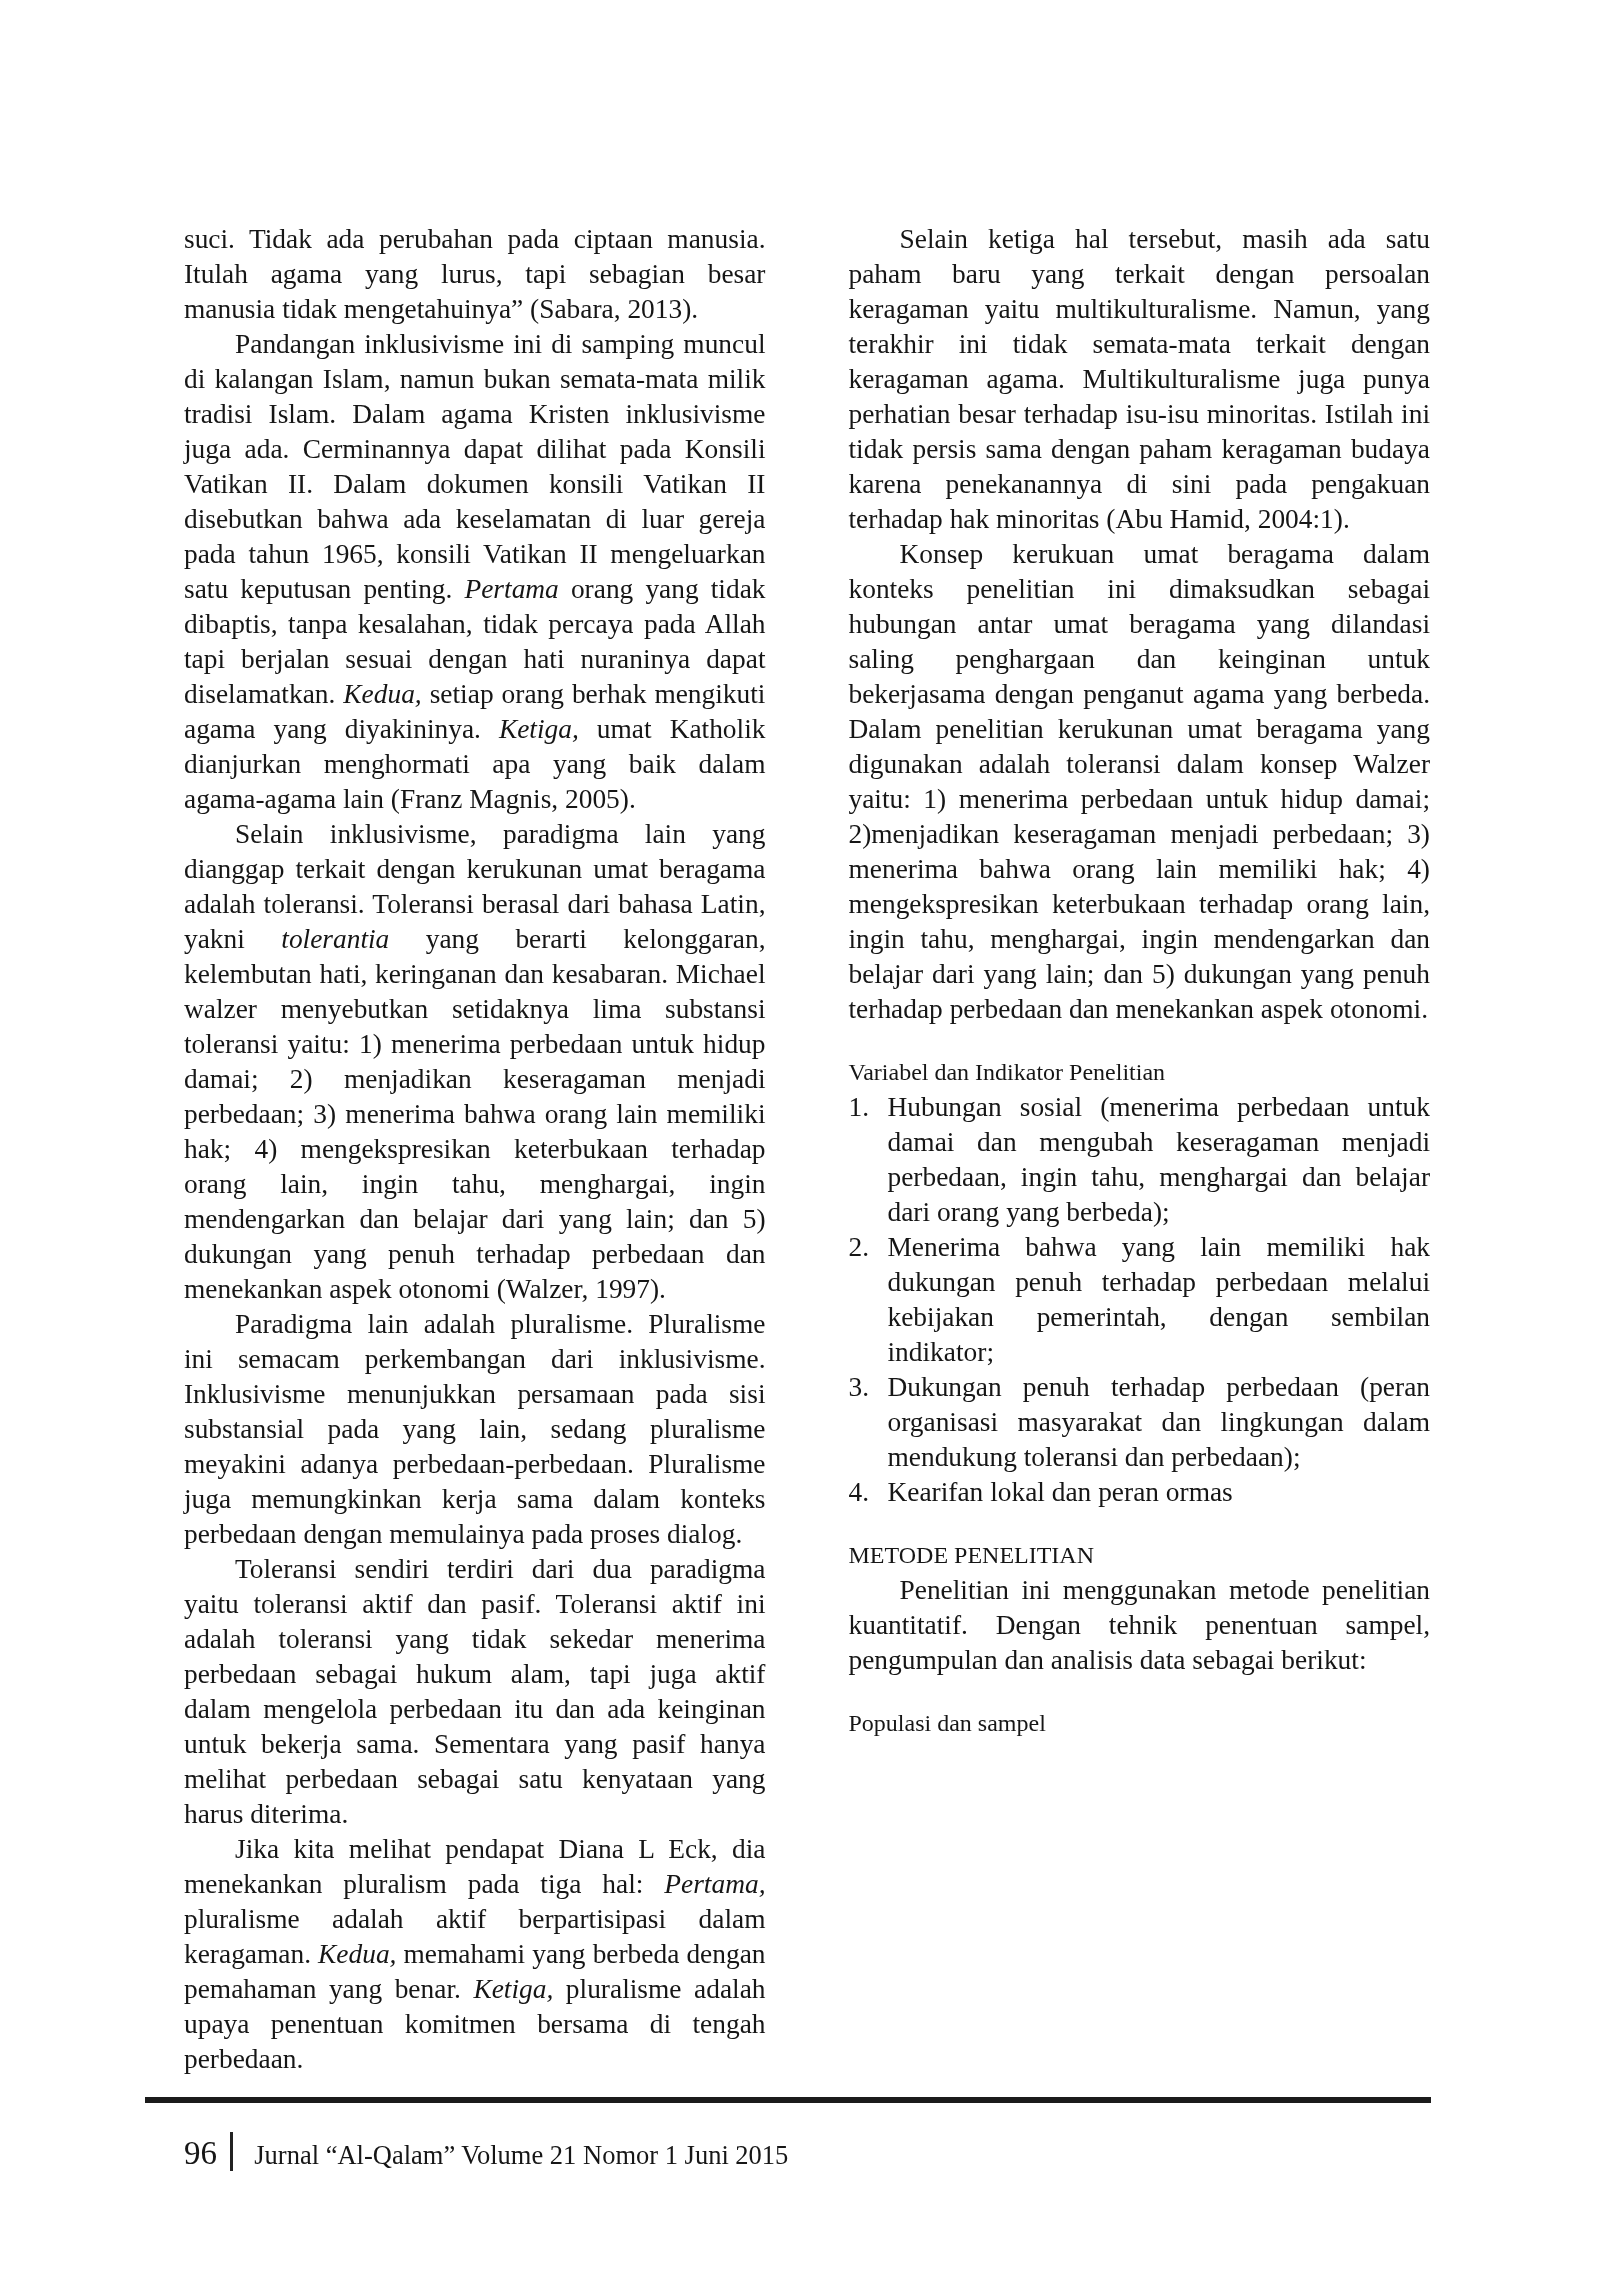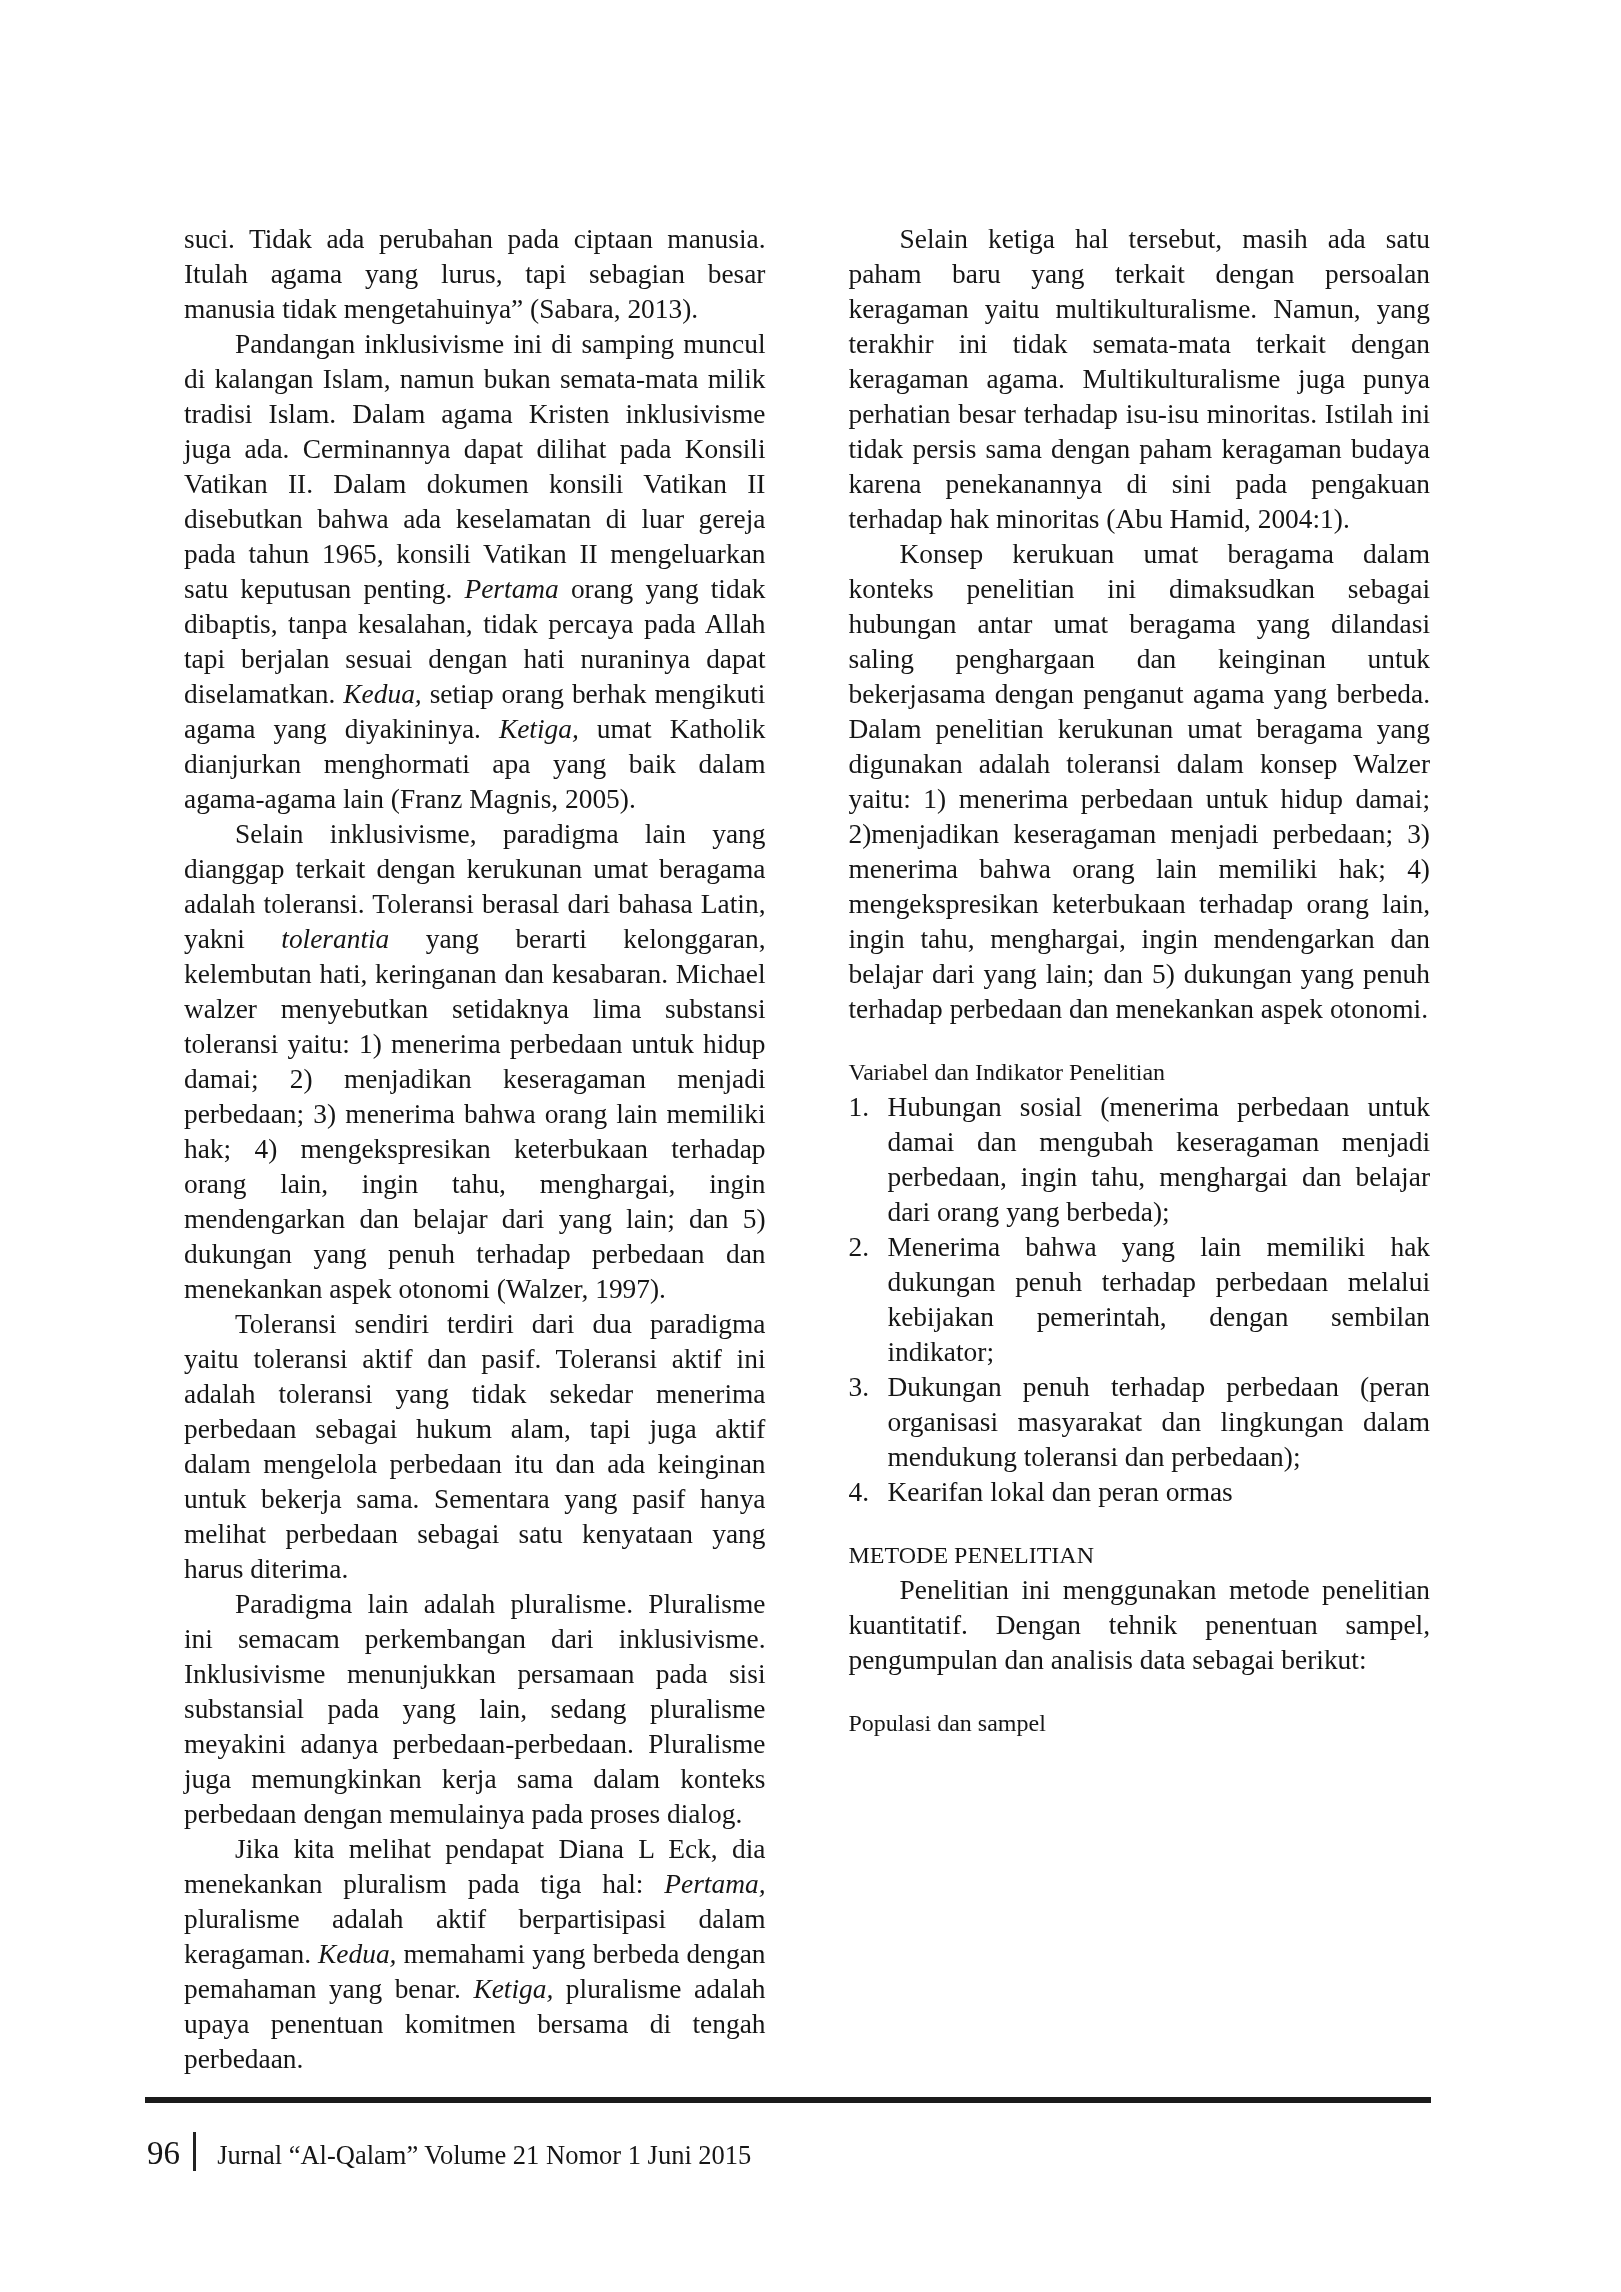--- a/index.html
+++ b/index.html
@@ -49,41 +49,41 @@
     background: #1b1b1b;
   }
   .footer-line {
     position: absolute;
     left: 147px;
     top: 2125px;
     display: flex;
     align-items: baseline;
     gap: 12.7px;
   }
-  .pagenum { font-size: 33px; }
+  .pagenum { font-size: 33px; margin-left: 37px; }
   .footer-divider {
     display: inline-block;
     width: 2.9px;
     height: 39px;
     background: #222222;
     position: relative;
     top: 6.9px;
   }
   .journal { font-size: 26.5px; margin-left: 9px; }
 </style>
 </head>
 <body>
 
 <main class="content">
   <section class="col" id="col-left">
       <p class="para"><span>suci. Tidak ada perubahan pada ciptaan manusia. Itulah agama yang lurus, tapi sebagian besar manusia tidak mengetahuinya” (Sabara, 2013).</span></p>
       <p class="para indent"><span>Pandangan inklusivisme ini di samping muncul di kalangan Islam, namun bukan semata-mata milik tradisi Islam. Dalam agama Kristen inklusivisme juga ada. Cerminannya dapat dilihat pada Konsili Vatikan II. Dalam dokumen konsili Vatikan II disebutkan bahwa ada keselamatan di luar gereja pada tahun 1965, konsili Vatikan II mengeluarkan satu keputusan penting. </span><i>Pertama</i><span> orang yang tidak dibaptis, tanpa kesalahan, tidak percaya pada Allah tapi berjalan sesuai dengan hati nuraninya dapat diselamatkan. </span><i>Kedua,</i><span> setiap orang berhak mengikuti agama yang diyakininya. </span><i>Ketiga,</i><span> umat Katholik dianjurkan menghormati apa yang baik dalam agama-agama lain (Franz Magnis, 2005).</span></p>
       <p class="para indent"><span>Selain inklusivisme, paradigma lain yang dianggap terkait dengan kerukunan umat beragama adalah toleransi. Toleransi berasal dari bahasa Latin, yakni </span><i>tolerantia</i><span> yang berarti kelonggaran, kelembutan hati, keringanan dan kesabaran. Michael walzer menyebutkan setidaknya lima substansi toleransi yaitu: 1) menerima perbedaan untuk hidup damai; 2) menjadikan keseragaman menjadi perbedaan; 3) menerima bahwa orang lain memiliki hak; 4) mengekspresikan keterbukaan terhadap orang lain, ingin tahu, menghargai, ingin mendengarkan dan belajar dari yang lain; dan 5) dukungan yang penuh terhadap perbedaan dan menekankan aspek otonomi (Walzer, 1997).</span></p>
+      <p class="para indent"><span>Paradigma lain adalah pluralisme. Pluralisme ini semacam perkembangan dari inklusivisme. Inklusivisme menunjukkan persamaan pada sisi substansial pada yang lain, sedang pluralisme meyakini adanya perbedaan-perbedaan. Pluralisme juga memungkinkan kerja sama dalam konteks perbedaan dengan memulainya pada proses dialog.</span></p>
       <p class="para indent"><span>Toleransi sendiri terdiri dari dua paradigma yaitu toleransi aktif dan pasif. Toleransi aktif ini adalah toleransi yang tidak sekedar menerima perbedaan sebagai hukum alam, tapi juga aktif dalam mengelola perbedaan itu dan ada keinginan untuk bekerja sama. Sementara yang pasif hanya melihat perbedaan sebagai satu kenyataan yang harus diterima.</span></p>
-      <p class="para indent"><span>Paradigma lain adalah pluralisme. Pluralisme ini semacam perkembangan dari inklusivisme. Inklusivisme menunjukkan persamaan pada sisi substansial pada yang lain, sedang pluralisme meyakini adanya perbedaan-perbedaan. Pluralisme juga memungkinkan kerja sama dalam konteks perbedaan dengan memulainya pada proses dialog.</span></p>
       <p class="para indent"><span>Jika kita melihat pendapat Diana L Eck, dia menekankan pluralism pada tiga hal: </span><i>Pertama,</i><span> pluralisme adalah aktif berpartisipasi dalam keragaman. </span><i>Kedua,</i><span> memahami yang berbeda dengan pemahaman yang benar. </span><i>Ketiga,</i><span> pluralisme adalah upaya penentuan komitmen bersama di tengah perbedaan.</span></p>
     </section>
   <section class="col" id="col-right">
       <p class="para indent"><span>Selain ketiga hal tersebut, masih ada satu paham baru yang terkait dengan persoalan keragaman yaitu multikulturalisme. Namun, yang terakhir ini tidak semata-mata terkait dengan keragaman agama. Multikulturalisme juga punya perhatian besar terhadap isu-isu minoritas. Istilah ini tidak persis sama dengan paham keragaman budaya karena penekanannya di sini pada pengakuan terhadap hak minoritas (Abu Hamid, 2004:1).</span></p>
       <p class="para indent"><span>Konsep kerukuan umat beragama dalam konteks penelitian ini dimaksudkan sebagai hubungan antar umat beragama yang dilandasi saling penghargaan dan keinginan untuk bekerjasama dengan penganut agama yang berbeda. Dalam penelitian kerukunan umat beragama yang digunakan adalah toleransi dalam konsep Walzer yaitu: 1) menerima perbedaan untuk hidup damai; 2)menjadikan keseragaman menjadi perbedaan; 3) menerima bahwa orang lain memiliki hak; 4) mengekspresikan keterbukaan terhadap orang lain, ingin tahu, menghargai, ingin mendengarkan dan belajar dari yang lain; dan 5) dukungan yang penuh terhadap perbedaan dan menekankan aspek otonomi.</span></p>
       <h2 class="heading">Variabel dan Indikator Penelitian</h2>
       <div class="li">
         <span class="num">1.</span>
         <span class="litext"><span>Hubungan sosial (menerima perbedaan untuk damai dan mengubah keseragaman menjadi perbedaan, ingin tahu, menghargai dan belajar dari orang yang berbeda);</span></span>
       </div>

